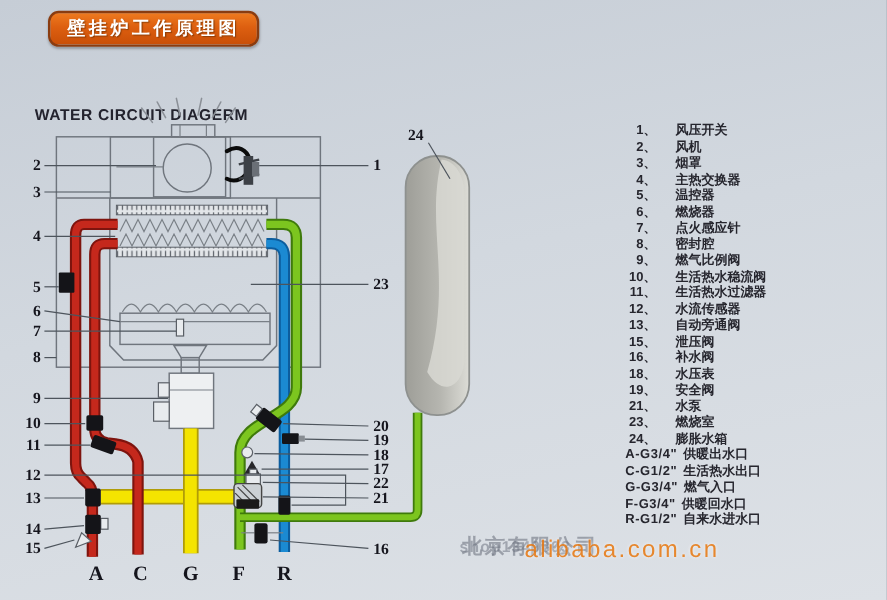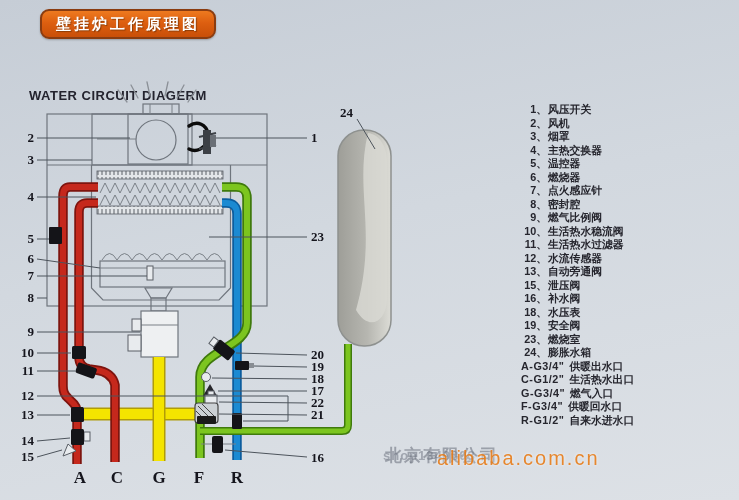--- a/index.html
+++ b/index.html
@@ -21,21 +21,21 @@
     position:absolute;left:29px;top:41px;font-size:13px;font-weight:bold;
     color:#23232e;letter-spacing:.5px;margin-top:47px;
   }
   
   .legend{
     position:absolute;left:521px;top:103px;width:215px;
     font-size:10.8px;font-weight:bold;color:#26262e;
   }
   .lrow{display:flex;line-height:13.5px;white-space:nowrap;}
   .lnum{width:26px;text-align:right;flex:0 0 26px;}
-  .llab{margin-left:1px;}
+  .llab{margin-left:16px;}
   .prow{display:flex;line-height:13.5px;white-space:nowrap;}
   .pcode{letter-spacing:.5px;}
   .plab{margin-left:5px;}
   
   svg{position:absolute;left:0;top:0;}
   .ol{fill:none;stroke:#6f757d;stroke-width:1.2px;}
   .tl{fill:none;stroke:#7a8087;stroke-width:1px;}
   .steam{stroke:#8b9097;stroke-width:1.3px;stroke-linecap:round;}
   .tube{fill:none;stroke:#0b0b0b;stroke-width:3.4px;stroke-linecap:round;}
   .pipe{fill:none;stroke-linejoin:round;stroke-linecap:butt;}
@@ -313,20 +313,24 @@
         </div>
         <div class="lrow">
           <span class="lnum">18、</span>
           <span class="llab">水压表</span>
         </div>
         <div class="lrow">
           <span class="lnum">19、</span>
           <span class="llab">安全阀</span>
         </div>
         <div class="lrow">
+          <span class="lnum">21、</span>
+          <span class="llab">水泵</span>
+        </div>
+        <div class="lrow">
           <span class="lnum">23、</span>
           <span class="llab">燃烧室</span>
         </div>
         <div class="lrow">
           <span class="lnum">24、</span>
           <span class="llab">膨胀水箱</span>
         </div>
       </div>
     <div>
 

